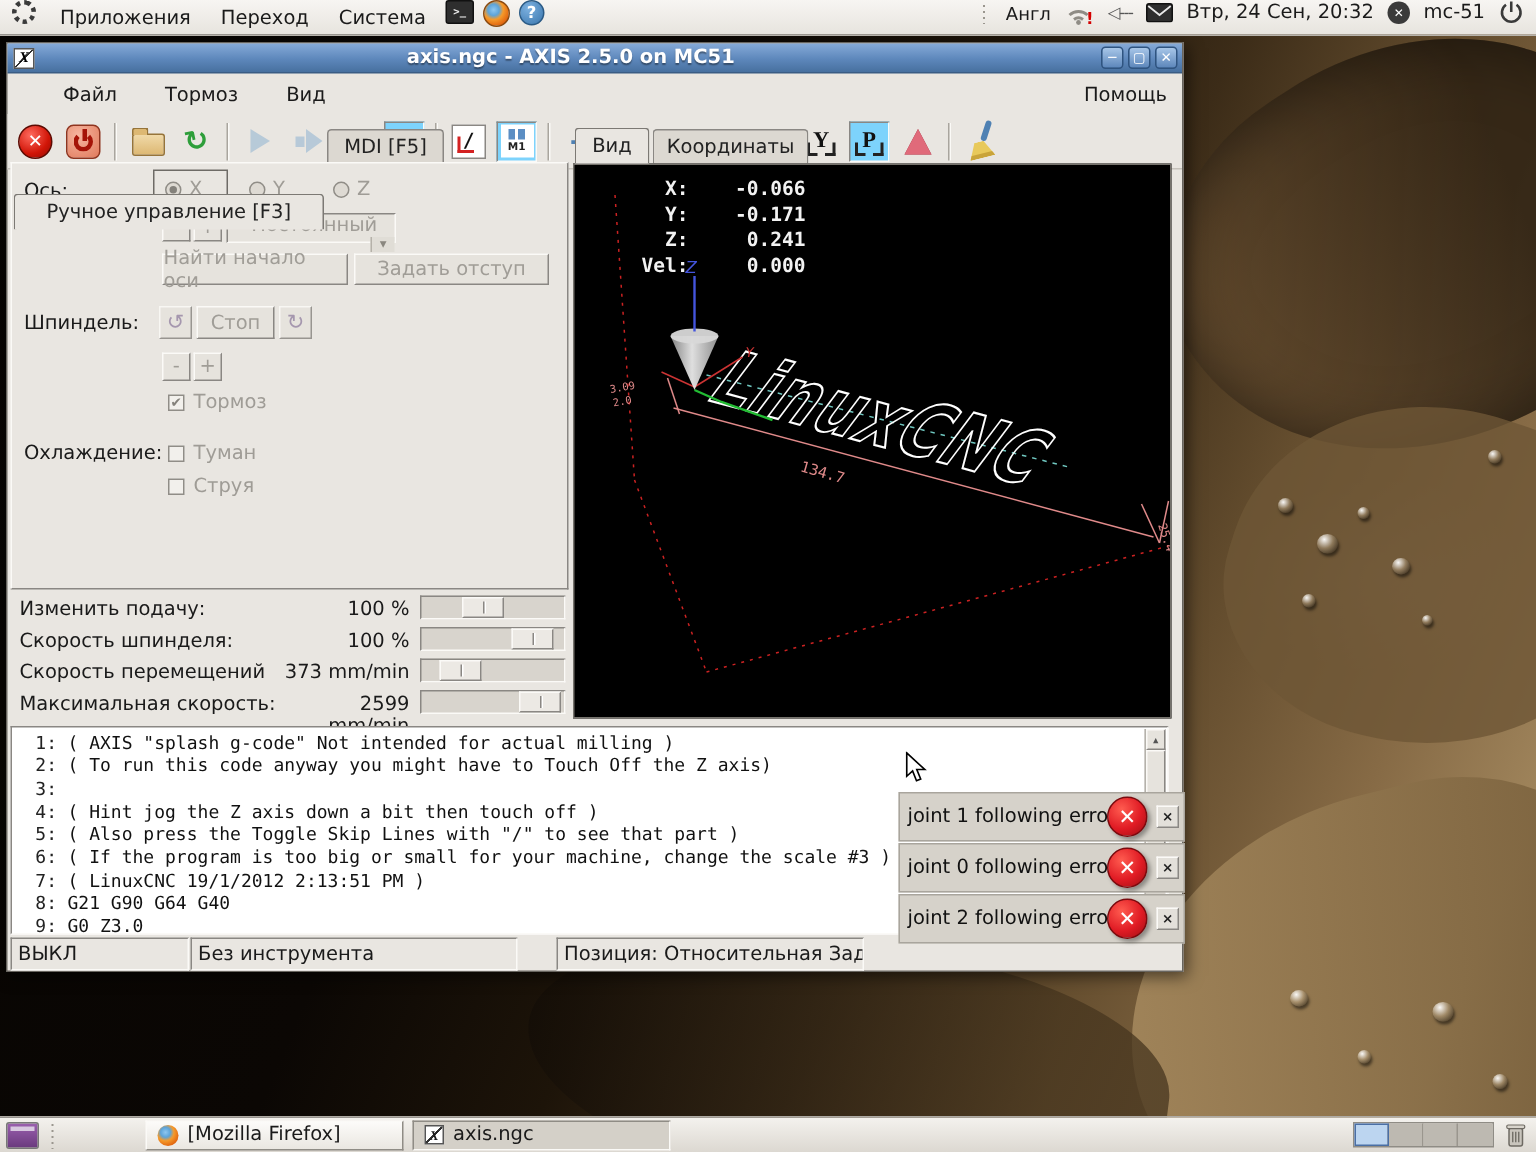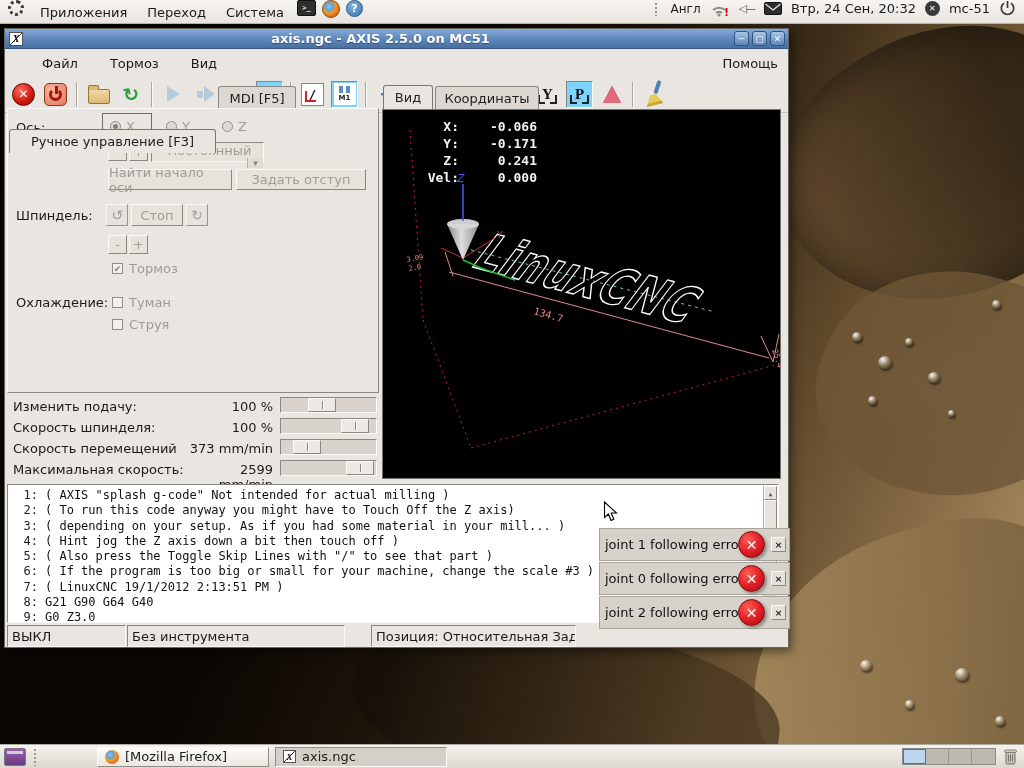--- a/index.html
+++ b/index.html
@@ -425,21 +425,21 @@
       <div class="r">
           <span class="dl">Vel:</span>
           <span class="dv">0.000</span>
         </div>
     </div>
   </div>
 
   <div class="gcode" style="left:2px;top:455px;width:772px;height:139px;padding-top:3px;">
     <div class="gl"><span class="n">1:</span><span>( AXIS "splash g-code" Not intended for actual milling )</span></div>
     <div class="gl"><span class="n">2:</span><span>( To run this code anyway you might have to Touch Off the Z axis)</span></div>
-    <div class="gl"><span class="n">3:</span><span>( depending on your setup. As if you had some material in your mill... )</span></div>
+    <div class="gl"><span class="n">3:</span></div>
     <div class="gl"><span class="n">4:</span><span>( Hint jog the Z axis down a bit then touch off )</span></div>
     <div class="gl"><span class="n">5:</span><span>( Also press the Toggle Skip Lines with "/" to see that part )</span></div>
     <div class="gl"><span class="n">6:</span><span>( If the program is too big or small for your machine, change the scale #3 )</span></div>
     <div class="gl"><span class="n">7:</span><span>( LinuxCNC 19/1/2012 2:13:51 PM )</span></div>
     <div class="gl"><span class="n">8:</span><span>G21 G90 G64 G40</span></div>
     <div class="gl"><span class="n">9:</span><span>G0 Z3.0</span></div>
     <div class="sb">
       <span class="sbb" style="top:0;">▲</span>
       <span class="sbb" style="top:14px;height:92px;"></span>
       <span class="sbb" style="bottom:0;">▼</span>

